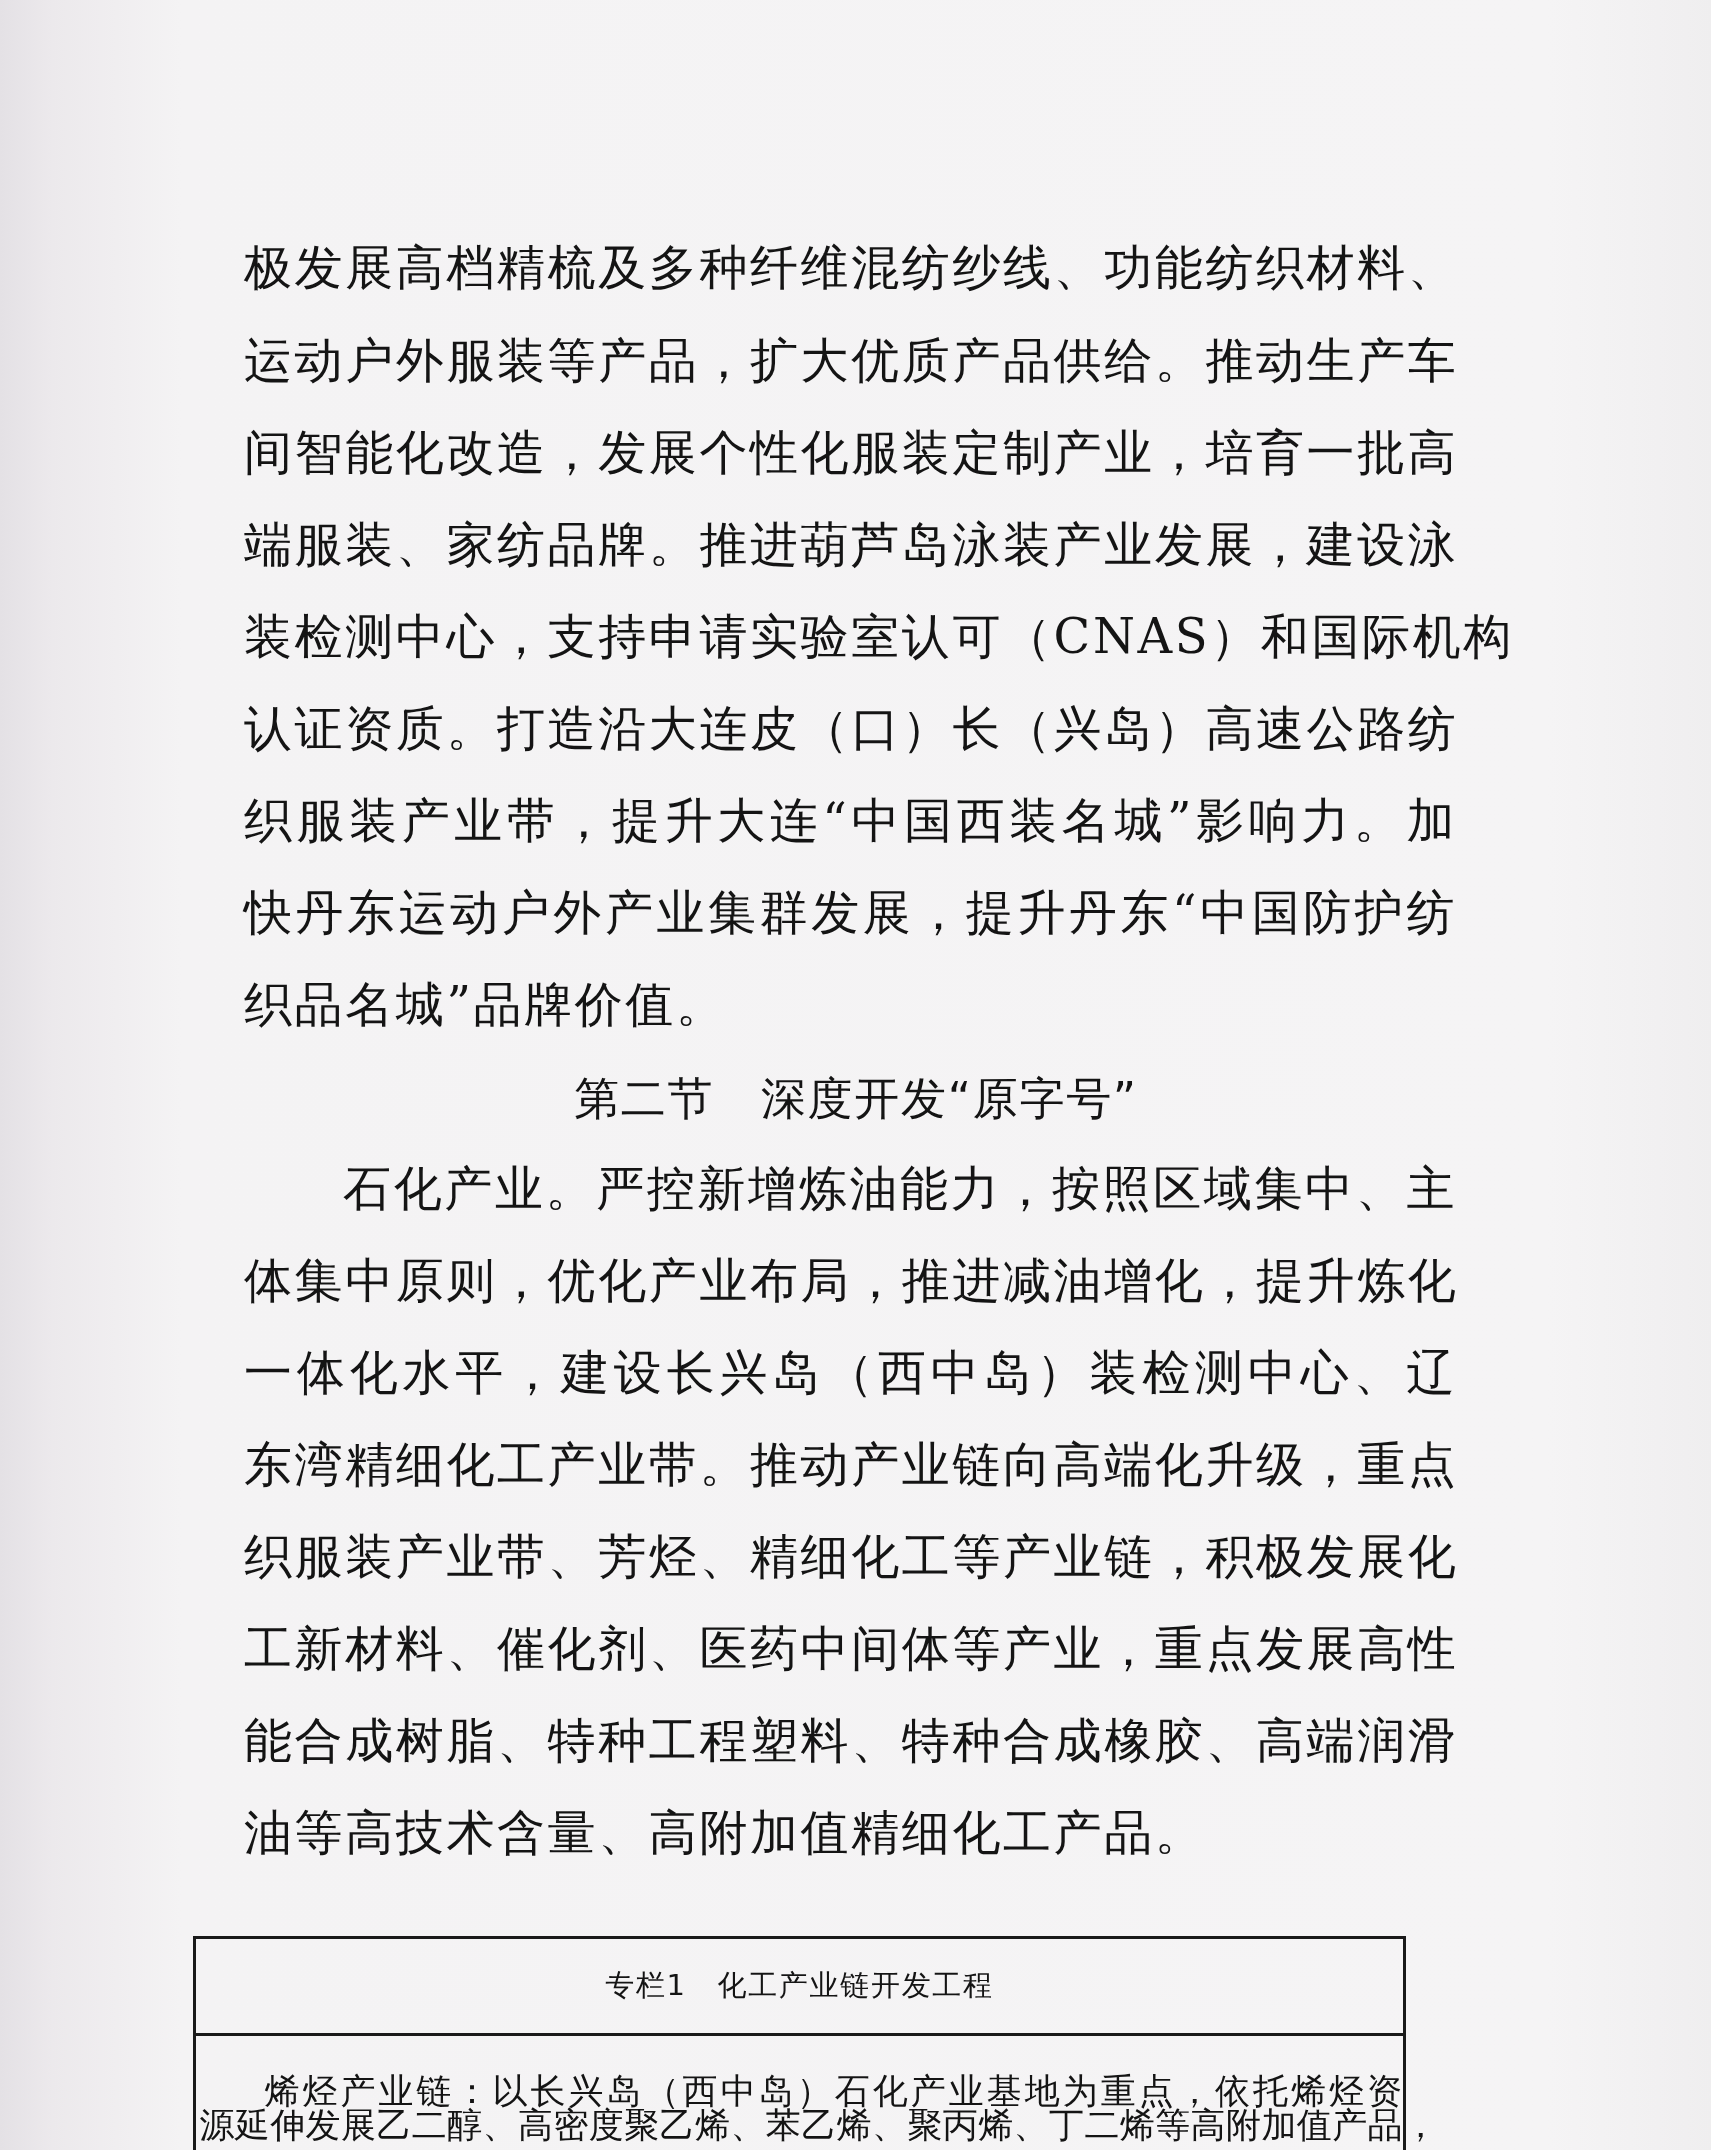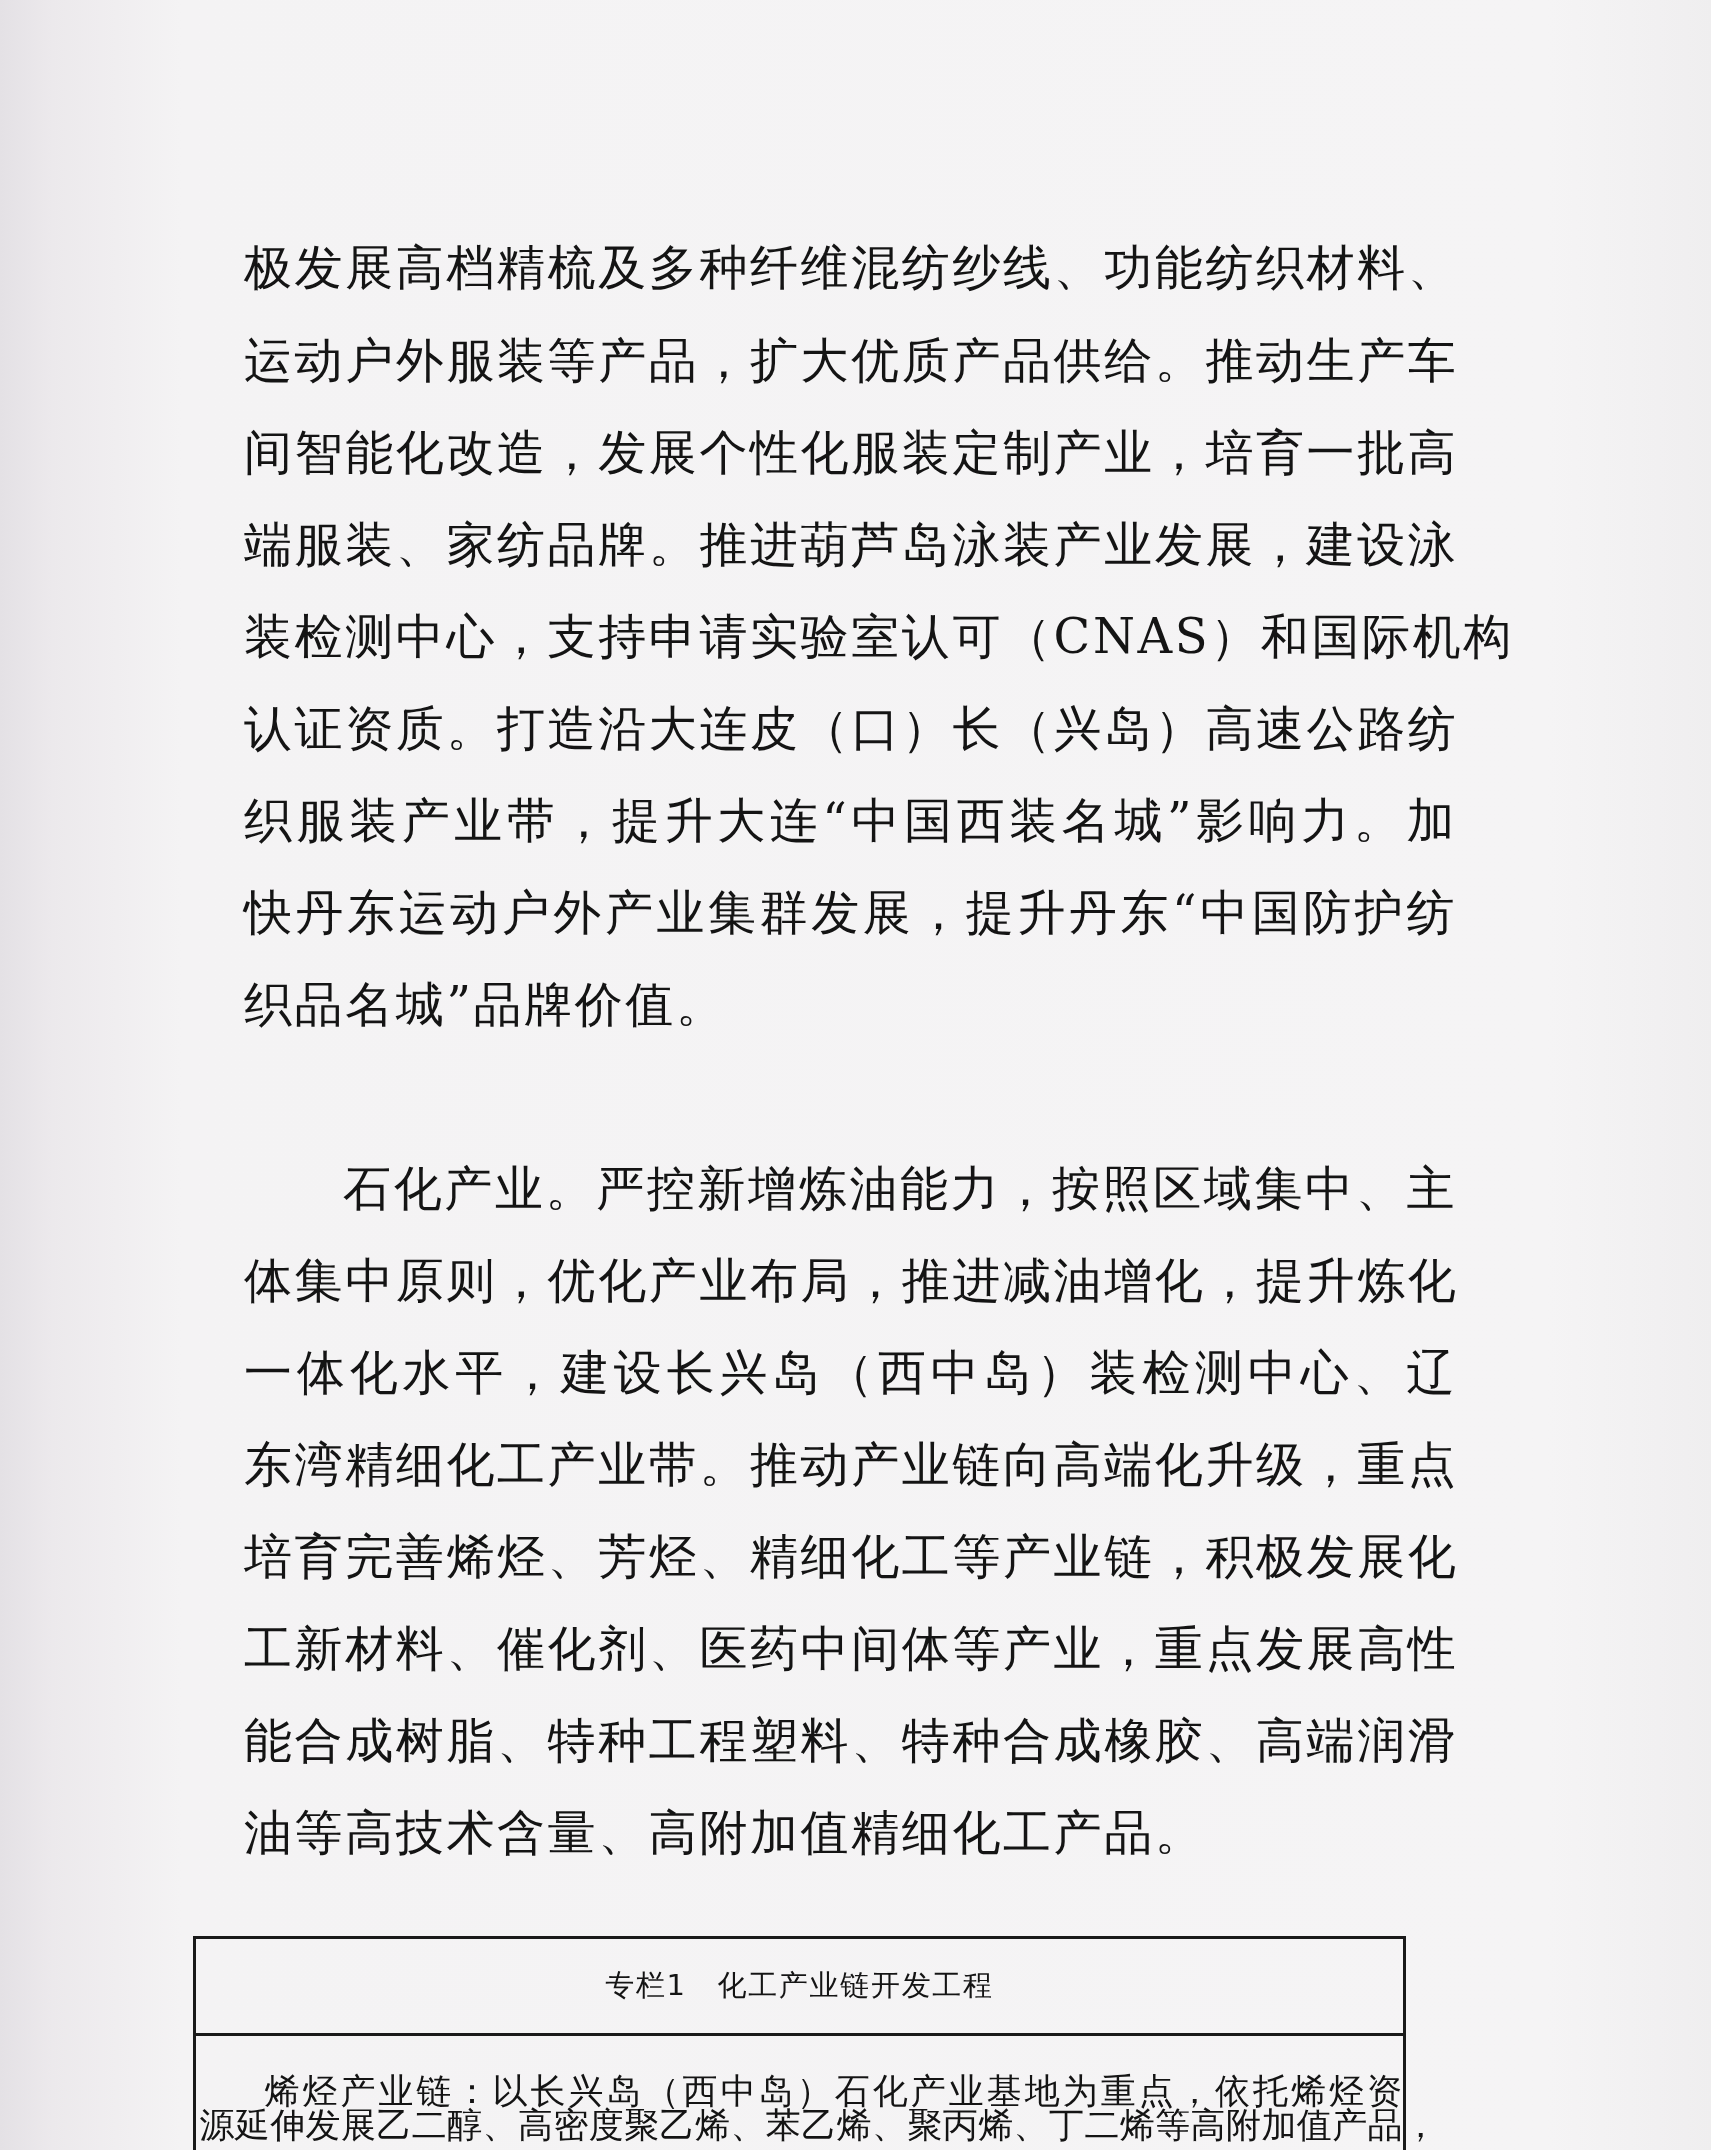--- a/index.html
+++ b/index.html
@@ -116,27 +116,28 @@
     <div class="line" style="top:336px;">运动户外服装等产品，扩大优质产品供给。推动生产车</div>
     <div class="line" style="top:428px;">间智能化改造，发展个性化服装定制产业，培育一批高</div>
     <div class="line" style="top:520px;">端服装、家纺品牌。推进葫芦岛泳装产业发展，建设泳</div>
     <div class="line" style="top:612px;">装检测中心，支持申请实验室认可（CNAS）和国际机构</div>
     <div class="line" style="top:704px;">认证资质。打造沿大连皮（口）长（兴岛）高速公路纺</div>
     <div class="line" style="top:796px;">织服装产业带，提升大连“中国西装名城”影响力。加</div>
     <div class="line" style="top:888px;">快丹东运动户外产业集群发展，提升丹东“中国防护纺</div>
     <div class="line last" style="top:980px;">织品名城”品牌价值。</div>
   </div>
 
+  <div class="section-title" style="top:1076px;">第二节　深度开发“原字号”</div>
 
   <div class="text-block" style="top:0;">
     <div class="line indent" style="top:1164px;">石化产业。严控新增炼油能力，按照区域集中、主</div>
     <div class="line" style="top:1256px;">体集中原则，优化产业布局，推进减油增化，提升炼化</div>
     <div class="line" style="top:1348px;">一体化水平，建设长兴岛（西中岛）装检测中心、辽</div>
     <div class="line" style="top:1440px;">东湾精细化工产业带。推动产业链向高端化升级，重点</div>
-    <div class="line" style="top:1532px;">培育完善烯烃、芳烃、精细化工等产业链，积极发展化</div>
+    <div class="line" style="top:1532px;">织服装产业带、芳烃、精细化工等产业链，积极发展化</div>
     <div class="line" style="top:1624px;">工新材料、催化剂、医药中间体等产业，重点发展高性</div>
     <div class="line" style="top:1716px;">能合成树脂、特种工程塑料、特种合成橡胶、高端润滑</div>
     <div class="line last" style="top:1808px;">油等高技术含量、高附加值精细化工产品。</div>
   </div>
 
   <div class="box">
     <div class="box-header">
       <span>专栏1　化工产业链开发工程</span>
     </div>
     <div class="box-body">

